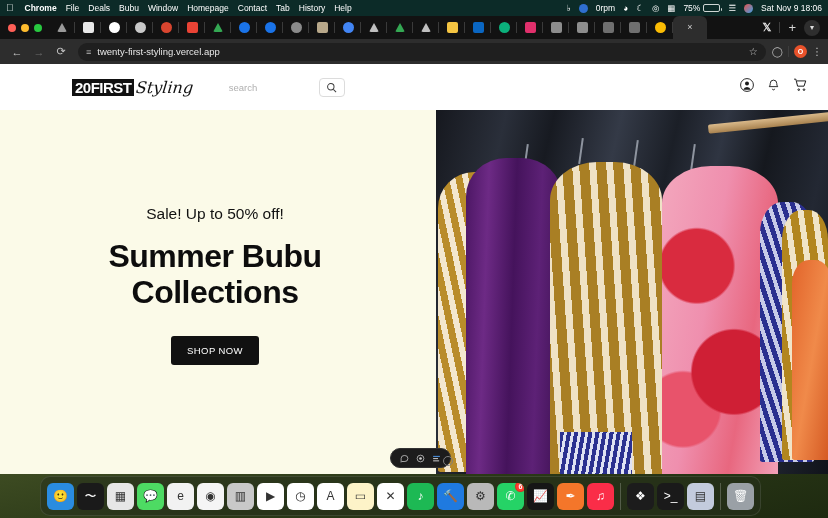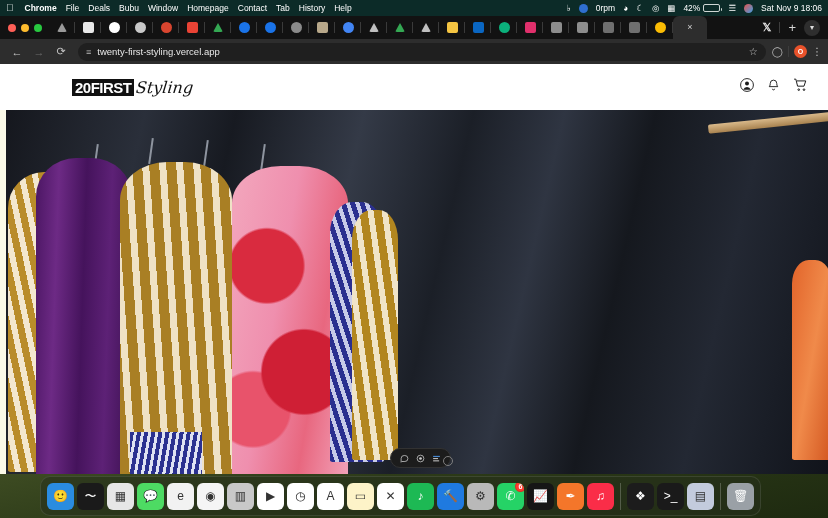--- a/index.html
+++ b/index.html
@@ -271,21 +271,21 @@
     </div>
     <div class="mb-right">
       <span class="mb-ico">♭</span>
       <span class="dot-ico" style="background:#2f6fd0"></span>
       <span>0rpm</span>
       <span class="mb-ico">◕</span>
       <span class="mb-ico">☾</span>
       <span class="mb-ico">◎</span>
       <span class="mb-ico">▦</span>
       <span class="bat-wrap">
-        <span>42%</span>
+        <span>75%</span>
         <span class="bat-shell"><span class="bat-fill"></span></span>
       </span>
       <span class="mb-ico">☰</span>
       <span class="dot-ico" style="background:linear-gradient(135deg,#e8534a,#3aa0e8)"></span>
       <span>Sat Nov 9  18:06</span>
     </div>
   </div>
 
   <div class="tabstrip">
     <div class="traffic">
@@ -394,20 +394,29 @@
       <span class="kebab">⋮</span>
     </div>
   </div>
 
   <div class="page">
 
     <div class="site-header">
       <div class="logo">
         <span class="logo-box">20FIRST</span>
         <span class="logo-script">Styling</span>
+      </div>
+      <div class="search-wrap">
+        <input class="search-input" type="text" placeholder="search" style="">
+        <span class="search-btn">
+          <svg width="11" height="11" viewBox="0 0 24 24" fill="none" stroke="#3c3c3c" stroke-width="2.2">
+            <circle cx="10.5" cy="10.5" r="7"></circle>
+              <line x1="16" y1="16" x2="22" y2="22"></line>
+          </svg>
+        </span>
       </div>
       <div class="hdr-icons">
         <span>
           <svg width="14" height="14" viewBox="0 0 24 24">
             <circle cx="12" cy="12" r="11" fill="none" stroke="#1b1b1b" stroke-width="1.6"></circle>
             <circle cx="12" cy="9.3" r="3.4" fill="#1b1b1b"></circle>
             <path d="M5.5 20a7 7 0 0 1 13 0z" fill="#1b1b1b"></path>
           </svg>
         </span>
         <span>
@@ -420,20 +429,25 @@
           <svg width="15" height="14" viewBox="0 0 24 24" fill="none" stroke="#1b1b1b" stroke-width="1.7">
             <path d="M1 2h3l3 12h11l3-9H6"></path>
             <circle cx="9" cy="20" r="1.4"></circle>
               <circle cx="18" cy="20" r="1.4"></circle>
           </svg>
         </span>
       </div>
     </div>
 
     <div class="hero">
+      <div class="hero-left">
+        <div class="hero-sale">Sale! Up to 50% off!</div>
+        <div class="hero-title">Summer Bubu Collections</div>
+        <button class="shop-btn">SHOP NOW</button>
+      </div>
       <div class="hero-right">
         <div class="ph-curtain"></div>
         <div class="ph-rail"></div>
         <div class="ph-hanger" style="left:95px; top:34px;"></div>
         <div class="ph-hanger" style="left:150px; top:28px;"></div>
         <div class="ph-hanger" style="left:205px; top:30px;"></div>
         <div class="ph-hanger" style="left:262px; top:34px;"></div>
         <div class="ph-garment g-gold1"></div>
         <div class="ph-garment g-purple"></div>
         <div class="ph-garment g-gold2"></div>

